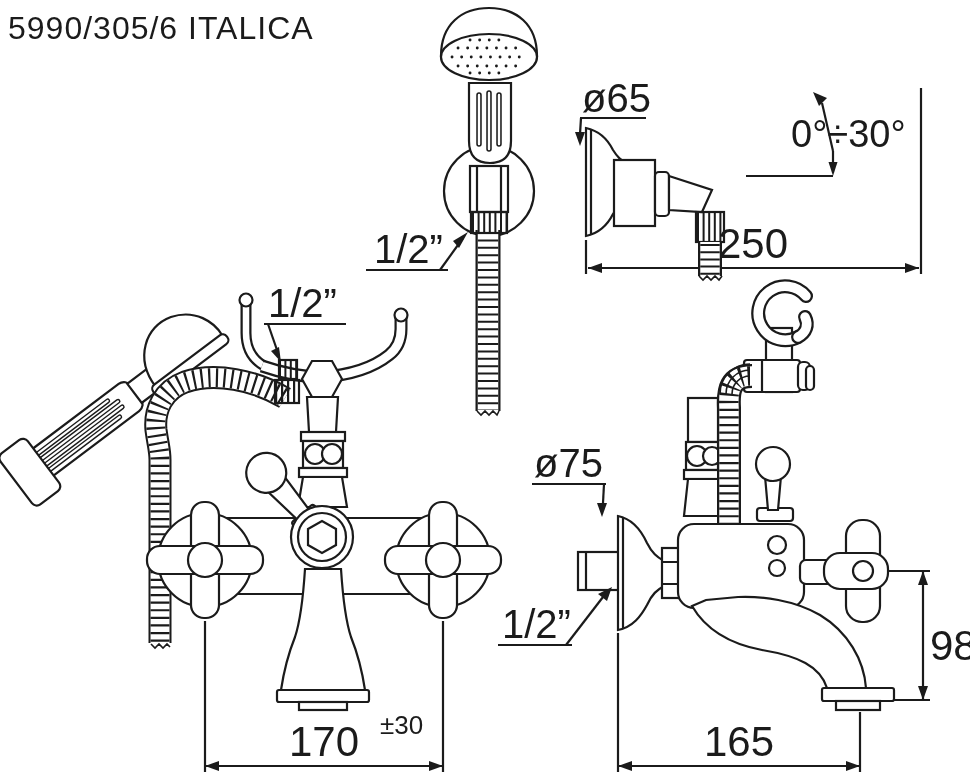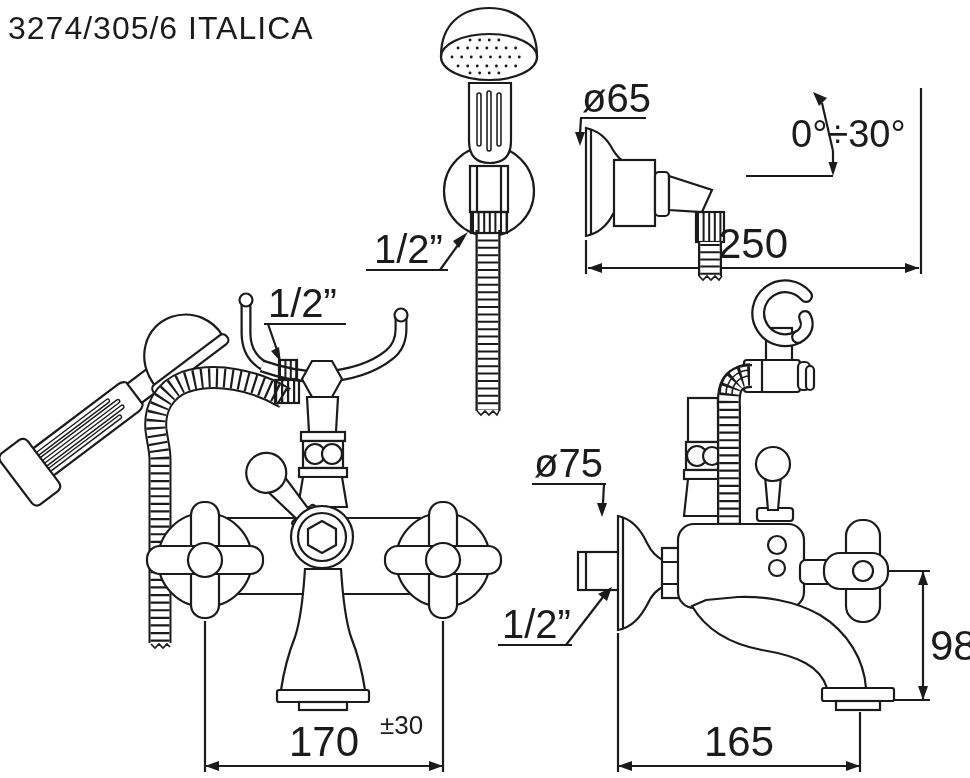--- a/index.html
+++ b/index.html
@@ -10,21 +10,21 @@
   svg text{font-family:"Liberation Sans","DejaVu Sans",sans-serif;fill:#1b1b1b;}
   .ln{stroke:#1b1b1b;stroke-width:2.2;fill:none;}
   .sh{stroke:#1b1b1b;stroke-width:2.2;fill:#ffffff;}
   .ah{fill:#1b1b1b;stroke:none;}
   .thin{stroke:#1b1b1b;stroke-width:1.6;fill:none;}
 </style>
 </head>
 <body>
 
 <div class="canvas">
-  <div class="title">3274/305/6 ITALICA</div>
+  <div class="title">5990/305/6 ITALICA</div>
 
   <svg width="970" height="778" viewBox="0 0 970 778">
 
     <defs>
       <g id="xh">
         <circle r="47" class="sh"></circle>
         <rect x="-14" y="-58" width="28" height="116" rx="13" class="sh"></rect>
         <rect x="-58" y="-14" width="116" height="28" rx="13" class="sh"></rect>
         <circle r="17" class="sh"></circle>
       </g>

